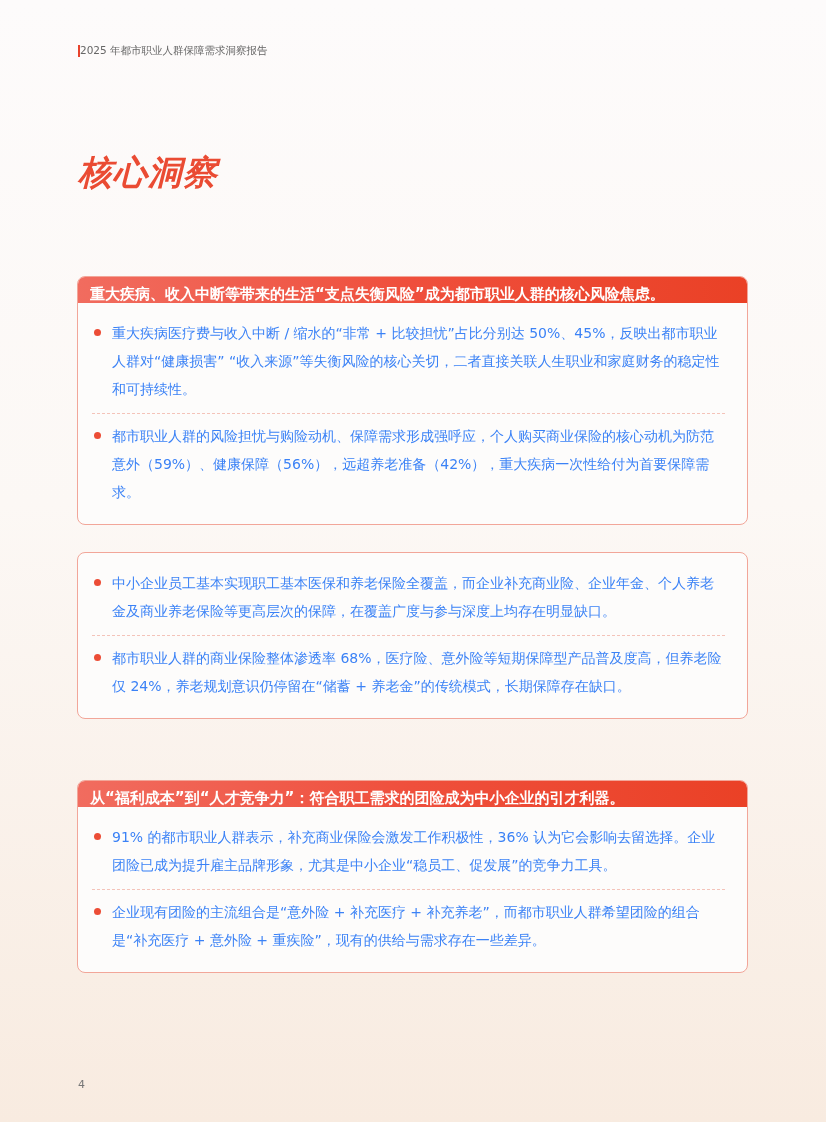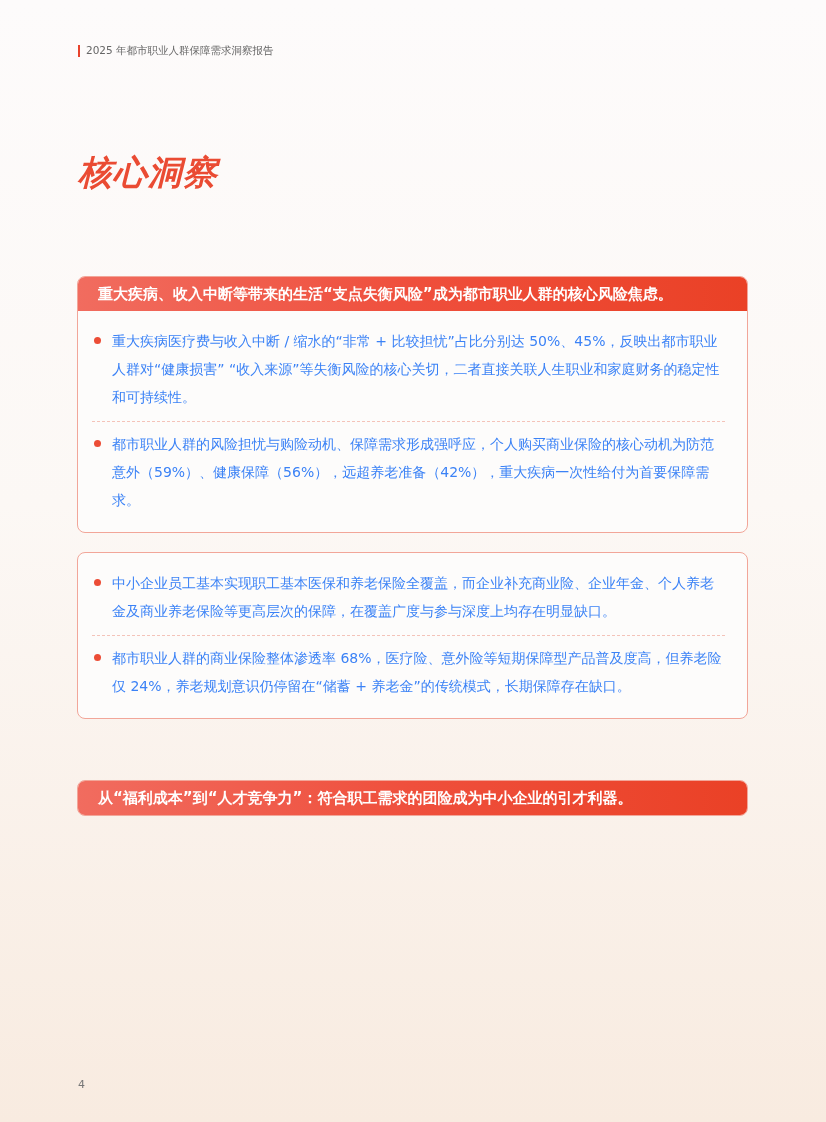--- a/index.html
+++ b/index.html
@@ -4,38 +4,38 @@
 <style>
   html, body { margin: 0; padding: 0; }
   body {
     width: 826px; height: 1122px; position: relative; overflow: hidden;
     background: linear-gradient(180deg, #fdfbfb 0%, #fcf8f5 45%, #f8ebe0 100%);
     font-family: "DejaVu Sans", "Liberation Sans", sans-serif;
     color: #555;
   }
   .running-header {
     position: absolute; left: 78px; top: 44px;
-    display: flex; align-items: center; gap: 6px;
+    display: flex; align-items: center; 
     font-size: 10.5px; color: #666;
   }
   .running-header .bar { width: 2px; height: 12px; background: #e8432c; }
   .page-title {
     position: absolute; left: 78px; top: 150px;
     font-size: 34px; font-weight: bold; color: #ea4b33; letter-spacing: 1px; font-style: italic;
   }
   .card {
     position: absolute; left: 77px; width: 669px;
     border: 1.5px solid #f2a699; border-radius: 8px;
     background: #fdfcfb; overflow: hidden;
   }
   .card-header {
-    height: 34px; line-height: 34px;
+    height: 26px; line-height: 34px;
     background: linear-gradient(90deg, #f16c5f 0%, #ef4f3c 50%, #ea4126 100%);
     color: #fff; font-size: 15px; font-weight: bold;
-    padding-left: 20px; white-space: nowrap;
+    padding-left: 12px; white-space: nowrap;
   }
   .card-body { padding: 8px 22px 8px 14px; }
   .item {
     position: relative; padding: 8px 0 10px 20px;
     font-size: 14px; line-height: 28px; color: #3b82f6;
   }
   .item + .item { border-top: 1px dashed #f4c3b9; }
   .bullet {
     position: absolute; left: 2px; top: 18px;
     width: 7px; height: 7px; border-radius: 50%; background: #ec4d36;
@@ -77,15 +77,25 @@
     </div>
     <div class="item">
       <span class="bullet"></span>
       <span>都市职业人群的商业保险整体渗透率 68%，医疗险、意外险等短期保障型产品普及度高，但养老险仅 24%，养老规划意识仍停留在“储蓄 + 养老金”的传统模式，长期保障存在缺口。</span>
     </div>
   </div>
 </div>
 
 <div class="card" style="top:780px;">
   <div class="card-header">从“福利成本”到“人才竞争力”：符合职工需求的团险成为中小企业的引才利器。</div>
+  <div class="card-body">
+    <div class="item">
+      <span class="bullet"></span>
+      <span>91% 的都市职业人群表示，补充商业保险会激发工作积极性，36% 认为它会影响去留选择。企业团险已成为提升雇主品牌形象，尤其是中小企业“稳员工、促发展”的竞争力工具。</span>
+    </div>
+    <div class="item">
+      <span class="bullet"></span>
+      <span>企业现有团险的主流组合是“意外险 + 补充医疗 + 补充养老”，而都市职业人群希望团险的组合是“补充医疗 + 意外险 + 重疾险”，现有的供给与需求存在一些差异。</span>
+    </div>
+  </div>
 </div>
 
 <div class="page-number">4</div>
 
 </body></html>

